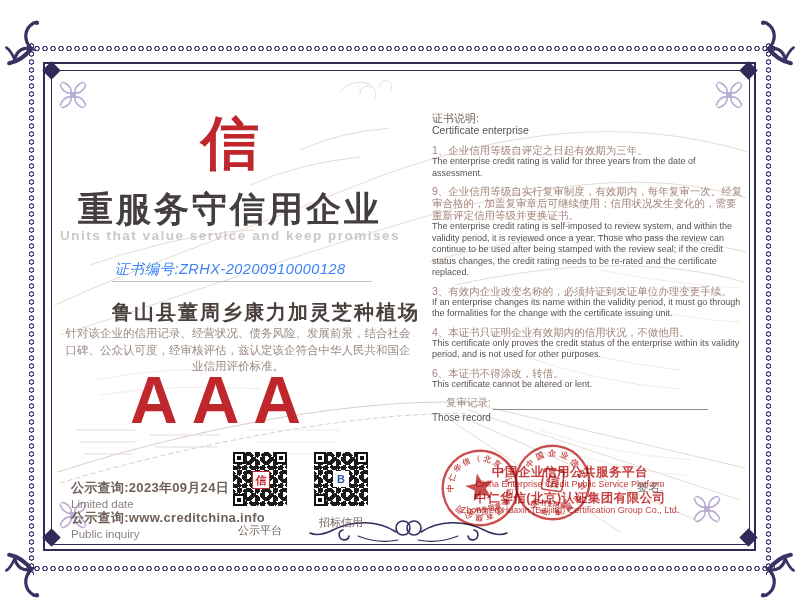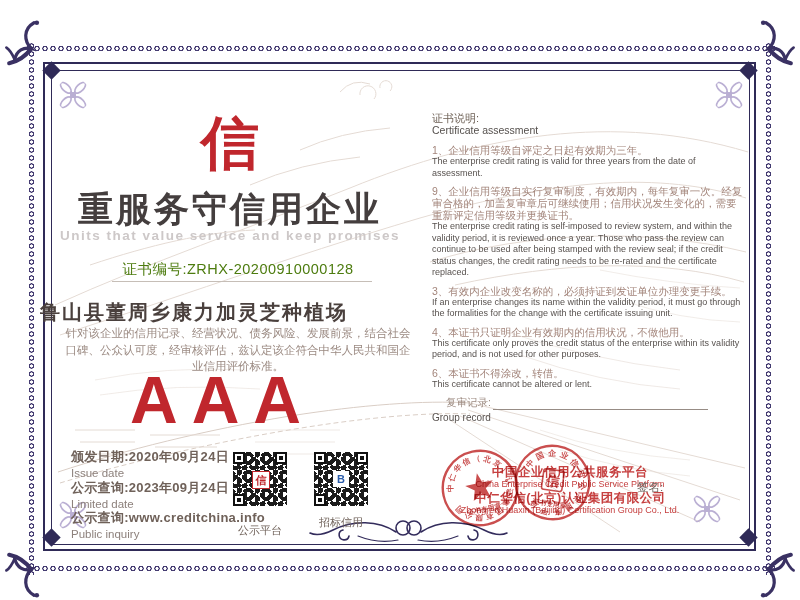--- a/index.html
+++ b/index.html
@@ -16,24 +16,24 @@
   .wedge{position:absolute;width:13px;height:13px;background:#2f2a57;transform:rotate(45deg);}
   .fleur{position:absolute;width:34px;height:34px;transform:rotate(45deg);opacity:.9;}
   .flourish{position:absolute;width:38px;height:46px;}
   
   .logo{left:196px;top:110px;width:68px;height:66px;text-align:center;line-height:66px;
         font-size:58px;font-weight:bold;color:#c0272d;font-family:"DejaVu Serif",serif;z-index:2;}
   .title{left:60px;top:186px;width:340px;text-align:center;font-size:35px;font-weight:bold;
          letter-spacing:3px;color:#443e3e;z-index:2;}
   .subtitle{left:48px;top:228px;width:364px;text-align:center;font-size:13.5px;font-weight:bold;
             letter-spacing:1.5px;color:#cdc8c8;z-index:2;}
-  .certno{left:68px;top:260px;width:340px;text-align:center;font-size:14.5px;color:#4d7c0f;
-          letter-spacing:.5px;z-index:2;}
+  .certno{left:60px;top:260px;width:340px;text-align:center;font-size:14.5px;color:#3b82f6;
+          letter-spacing:.5px;z-index:2;font-style:italic;}
   .certno-line{left:112px;top:281px;width:260px;height:1px;background:#c6beb7;z-index:2;}
-  .company{left:40px;top:299px;width:380px;text-align:left;font-size:20px;font-weight:600;
+  .company{left:40px;top:299px;width:380px;text-align:right;font-size:20px;font-weight:600;
            letter-spacing:2px;color:#4a403d;font-family:"DejaVu Serif","Liberation Serif",serif;z-index:2;}
   .statement{left:62px;top:325px;width:352px;text-align:center;font-size:11.5px;line-height:1.45;
              color:#9b8a82;z-index:2;}
   .rating{left:130px;top:362px;width:215px;text-align:left;font-size:66px;font-weight:bold;
           letter-spacing:14px;color:#c0272d;z-index:2;}
   .dgroup{position:absolute;left:71px;z-index:2;}
   .dzh{font-size:13px;font-weight:600;color:#6f6159;letter-spacing:.3px;}
   .den{font-size:11.5px;color:#8d817c;margin-top:1px;}
   
   .qr{position:absolute;width:54px;height:54px;background-color:#fff;z-index:2;
@@ -188,24 +188,20 @@
   <div class="abs subtitle">Units that value service and keep promises</div>
   <div class="abs title">重服务守信用企业</div>
   <div class="abs certno">
     <span>证书编号:</span><span>ZRHX-20200910000128</span>
   </div>
   <div class="abs certno-line"></div>
   <div class="abs company">鲁山县董周乡康力加灵芝种植场</div>
   <div class="abs statement">针对该企业的信用记录、经营状况、债务风险、发展前景，结合社会口碑、公众认可度，经审核评估，兹认定该企符合中华人民共和国企业信用评价标准。</div>
   <div class="abs rating">AAA</div>
 
-  <div class="dgroup" style="top:448px;">
-    <div class="dzh">颁发日期:2020年09月24日</div>
-    <div class="den">Issue date</div>
-  </div>
   <div class="dgroup" style="top:479px;">
     <div class="dzh">公示查询:2023年09月24日</div>
     <div class="den">Limited date</div>
   </div>
   <div class="dgroup" style="top:509px;">
     <div class="dzh">公示查询:www.creditchina.info</div>
     <div class="den">Public inquiry</div>
   </div>
 
   <div class="qr" style="left:233px;top:452px;">
@@ -218,21 +214,21 @@
     <div class="fp tl"></div>
     <div class="fp tr"></div>
     <div class="fp bl"></div>
     <div class="qr-chip" style="color:#2a5caa;">B</div>
   </div>
   <div class="qr-label" style="left:230px;top:515px;margin-top:8px;">公示平台</div>
   <div class="qr-label" style="left:311px;top:515px;">招标信用</div>
 
   <div class="abs desc">
     <div class="d-head-zh">证书说明:</div>
-    <div class="d-head-en">Certificate assessment</div>
+    <div class="d-head-en">Certificate enterprise</div>
 
     <div class="item">
       <div class="i-zh">1、企业信用等级自评定之日起有效期为三年。</div>
       <div class="i-en">The enterprise credit rating is valid for three years from the date of assessment.</div>
     </div>
     <div class="item">
       <div class="i-zh">9、企业信用等级自实行复审制度，有效期内，每年复审一次。经复审合格的，加盖复审章后可继续使用；信用状况发生变化的，需要重新评定信用等级并更换证书。</div>
       <div class="i-en">The enterprise credit rating is self-imposed to review system, and within the validity period, it is reviewed once a year. Those who pass the review can continue to be used after being stamped with the review seal; if the credit status changes, the credit rating needs to be re-rated and the certificate replaced.</div>
     </div>
     <div class="item">
@@ -245,21 +241,21 @@
     </div>
     <div class="item">
       <div class="i-zh">6、本证书不得涂改，转借。</div>
       <div class="i-en">This certificate cannot be altered or lent.</div>
     </div>
 
     <div class="review-row">
       <span class="review-label">复审记录:</span>
       <span class="review-fill"></span>
     </div>
-    <div class="review-en">Group record</div>
+    <div class="review-en">Those record</div>
   </div>
 
   <div class="abs issuers">
     <div class="iss-zh">中国企业信用公共服务平台</div>
     <div class="iss-en">China Enterprise Credit Public Service Platform</div>
     <div class="iss-zh">中仁华信(北京)认证集团有限公司</div>
     <div class="iss-en">Zhongren Huaxin (Beijing) Certification Group Co., Ltd.</div>
   </div>
 
   <svg class="seal" style="left:440px;top:448px;transform:rotate(-12deg);" width="80" height="80" viewBox="0 0 100 100">

